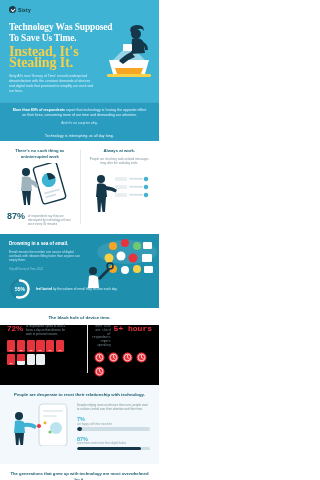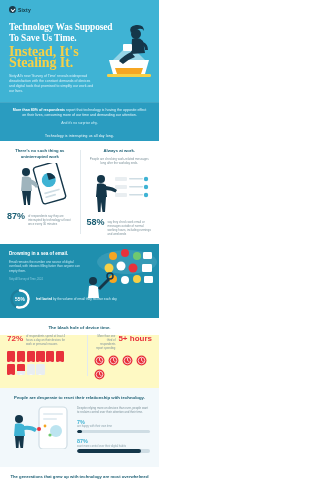--- a/index.html
+++ b/index.html
@@ -77,25 +77,25 @@
   .donutrow { display:flex; align-items:center; gap:5px; margin-top:7px; }
   .donut-sm { width:22px; height:22px; flex:none; }
   .donut-label { font-size:3.2px; color:#d8f1f8; line-height:4.4px; }
   .donut-label b { color:#fff; }
 
   
   .sec-title {
     text-align:center; font-size:4.4px; font-weight:bold;
     color:#1b5e73; padding:7px 10px 5px; background:#fff;
   }
-  .twocol2 { display:flex; background:#fef9c3; padding:0 0 8px;gap:14px; }
+  .twocol2 { display:flex; background:#000000; padding:0 0 8px;gap:14px; }
   .c2 { flex:1; padding:0 7px; position:relative; }
   .c2 + .c2:before{ content:""; position:absolute; left:0; top:0; bottom:4px; width:1px; background:#e3eaee; }
   .c2-head { display:flex; align-items:flex-start; gap:3px; }
-  .c2-head.rt { justify-content:flex-end; text-align:right; }
+  .c2-head.rt { justify-content:flex-end; text-align:right;font-family:Liberation Mono, monospace; }
   .red-num { font-size:8px; font-weight:bold; color:#e8323c; line-height:8px; flex:none; }
   .c2-desc { font-size:2.8px; line-height:3.9px; color:#7d929b; }
   .phonegrid { display:flex; flex-wrap:wrap; gap:1.6px; margin-top:4px; }
   .ph { width:8.2px; height:11.5px; border-radius:1.2px; background:#e8323c; position:relative; }
   .ph.off { background:#e9eef1; }
   .ph.half { background:linear-gradient(to top,#e9eef1 0%, #e9eef1 40%, #e8323c 40%, #e8323c 100%); }
   .ph:after{ content:""; position:absolute; left:50%; bottom:1px; transform:translateX(-50%);
              width:3px; height:.8px; border-radius:1px; background:rgba(255,255,255,.55); }
   .clockgrid { display:flex; flex-wrap:wrap; gap:3px; margin-top:4px; justify-content:flex-start; }
   .clk { width:11px; height:11px; flex:none; }
@@ -196,24 +196,20 @@
           <rect x="26" y="4" width="12" height="4" rx="1" fill="#e9eef1"></rect>
           <rect x="26" y="12" width="12" height="4" rx="1" fill="#e9eef1"></rect>
           <rect x="26" y="20" width="12" height="4" rx="1" fill="#e9eef1"></rect>
           <rect x="40" y="5" width="14" height="1.6" rx=".8" fill="#cfdde4"></rect>
           <rect x="40" y="13" width="14" height="1.6" rx=".8" fill="#cfdde4"></rect>
           <rect x="40" y="21" width="14" height="1.6" rx=".8" fill="#cfdde4"></rect>
           <circle cx="57" cy="6" r="2.2" fill="#3fb3d4"></circle>
           <circle cx="57" cy="14" r="2.2" fill="#3fb3d4"></circle>
           <circle cx="57" cy="22" r="2.2" fill="#3fb3d4"></circle>
         </svg>
-      </div>
-      <div class="statrow">
-        <span class="bignum">58%</span>
-        <span class="statdesc">say they check work email or messages outside of normal working hours, including evenings and weekends</span>
       </div>
     </div>
   </section>
 
   <section class="emailband">
     <svg class="email-art" viewBox="0 0 84 50">
       <ellipse cx="54" cy="14" rx="30" ry="12" fill="#ffffff" opacity=".10"></ellipse>
       <circle cx="40" cy="8" r="4" fill="#f6a623"></circle>
       <circle cx="52" cy="5" r="4" fill="#e8323c"></circle>
       <circle cx="64" cy="8" r="4" fill="#6fc96f"></circle>

